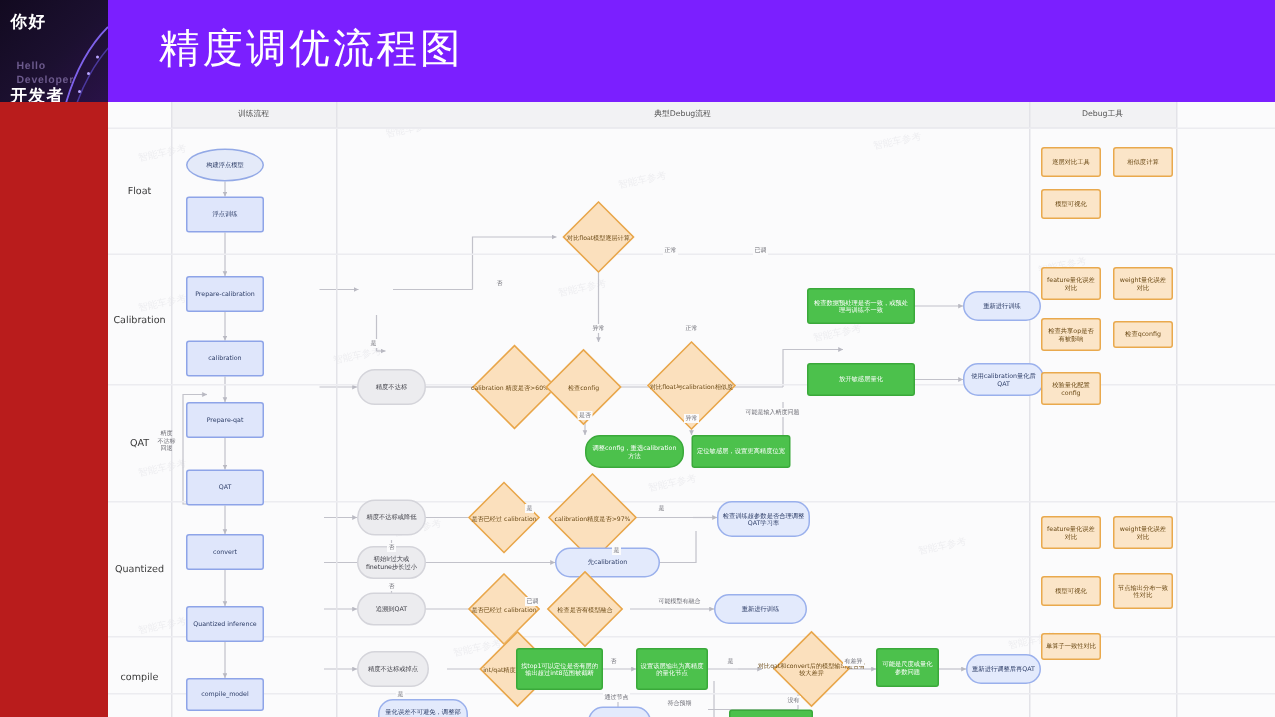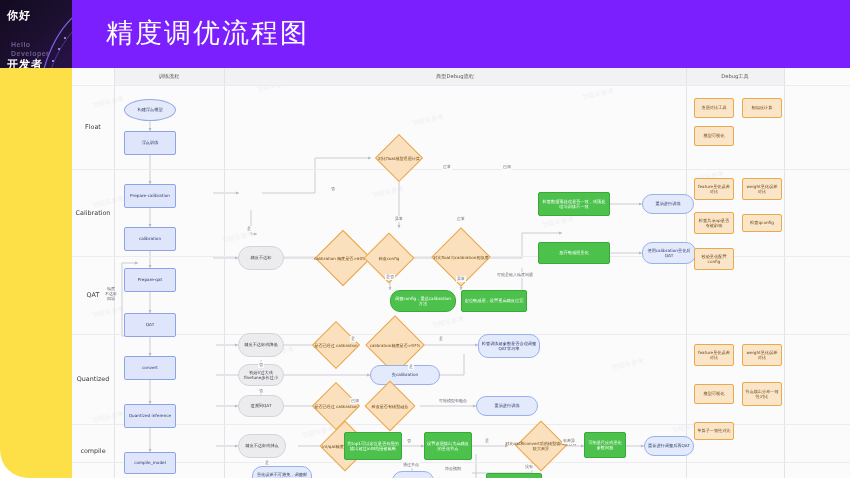--- a/index.html
+++ b/index.html
@@ -1,21 +1,21 @@
 <!DOCTYPE html>
 <html><head>
 <meta charset="utf-8">
 <style>
   html,body{margin:0;padding:0;}
   body{
     width:850px;height:478px;overflow:hidden;
     background:#ffffff;
     font-family:"Liberation Sans","DejaVu Sans",sans-serif;
   }
-  #root{position:relative;width:850px;height:478px;background:#fde047;border-radius:28px;}
+  #root{position:relative;width:850px;height:478px;background:#b91c1c;}
 
   
   .header{position:absolute;left:0;top:0;width:850px;height:68px;}
   .logo{
     position:absolute;left:0;top:0;width:72px;height:68px;
     background:linear-gradient(135deg,#120a20 0%,#1c1030 55%,#2a1248 100%);
     overflow:hidden;
   }
   .logo .cn1,.logo .cn2{
     position:absolute;left:7px;color:#fff;font-weight:bold;

